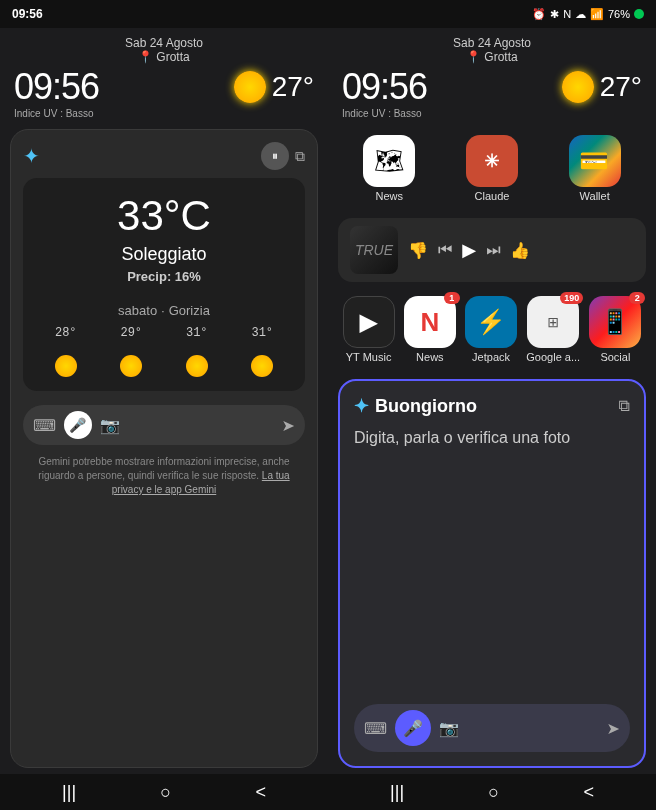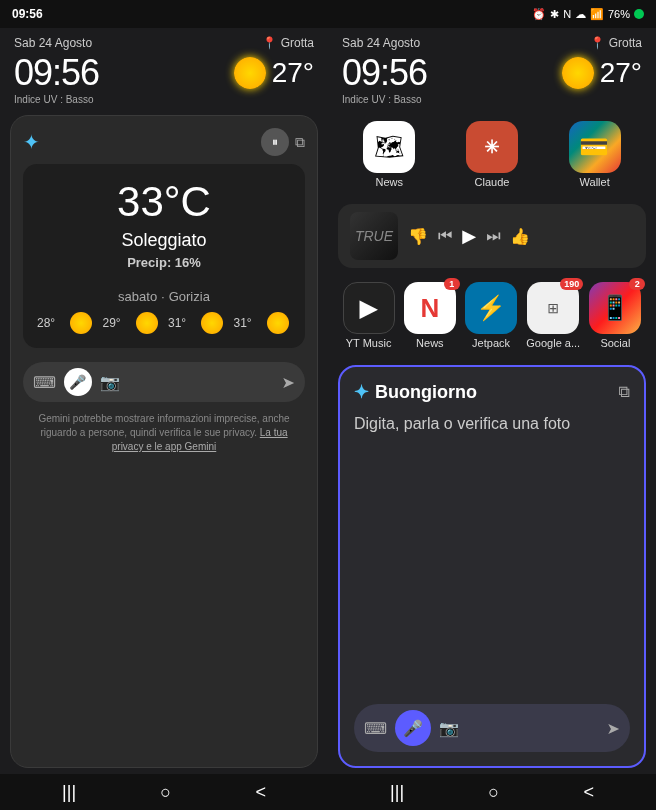--- a/index.html
+++ b/index.html
@@ -70,20 +70,21 @@
       padding: 8px 14px 4px;
       background: #1c1c1e;
     }
     .weather-date-row {
       display: flex;
       justify-content: space-between;
       align-items: center;
       font-size: 12px;
       color: #ccc;
       margin-bottom: 2px;
+      flex-direction: column;
     }
     .weather-location {
       display: flex;
       align-items: center;
       gap: 3px;
       font-size: 12px;
       color: #ccc;
     }
     .weather-time-row {
       display: flex;
@@ -194,22 +195,24 @@
     }
     .hourly-row {
       display: flex;
       gap: 8px;
       overflow: hidden;
       margin-top: 8px;
     }
     .hour-item {
       flex: 1;
       display: flex;
+      flex-direction: column;
       align-items: center;
       gap: 15px;
+      font-family: Liberation Mono, monospace;
     }
     .hour-temp {
       font-size: 12px;
       color: #ccc;
     }
     .hour-sun {
       width: 22px; height: 22px;
       background: radial-gradient(circle, #FFD700, #FFA500);
       border-radius: 50%;
     }
@@ -503,21 +506,21 @@
       </div>
 
       <div class="input-bar">
         <span class="input-icon">⌨</span>
         <div class="input-mic">🎤</div>
         <span class="input-camera">📷</span>
         <span class="send-btn">➤</span>
       </div>
 
       <div class="gemini-disclaimer">
-        <span>Gemini potrebbe mostrare informazioni imprecise, anche riguardo a persone, quindi verifica le sue privacy.</span>
+        <span>Gemini potrebbe mostrare informazioni imprecise, anche riguardo a persone, quindi verifica le sue risposte.</span>
         <a href="#">La tua privacy e le app Gemini</a>
       </div>
     </div>
   </div>
 
   <div class="panel-right">
 
     <div class="weather-header">
       <div class="weather-date-row">
         <span>Sab 24 Agosto</span>

